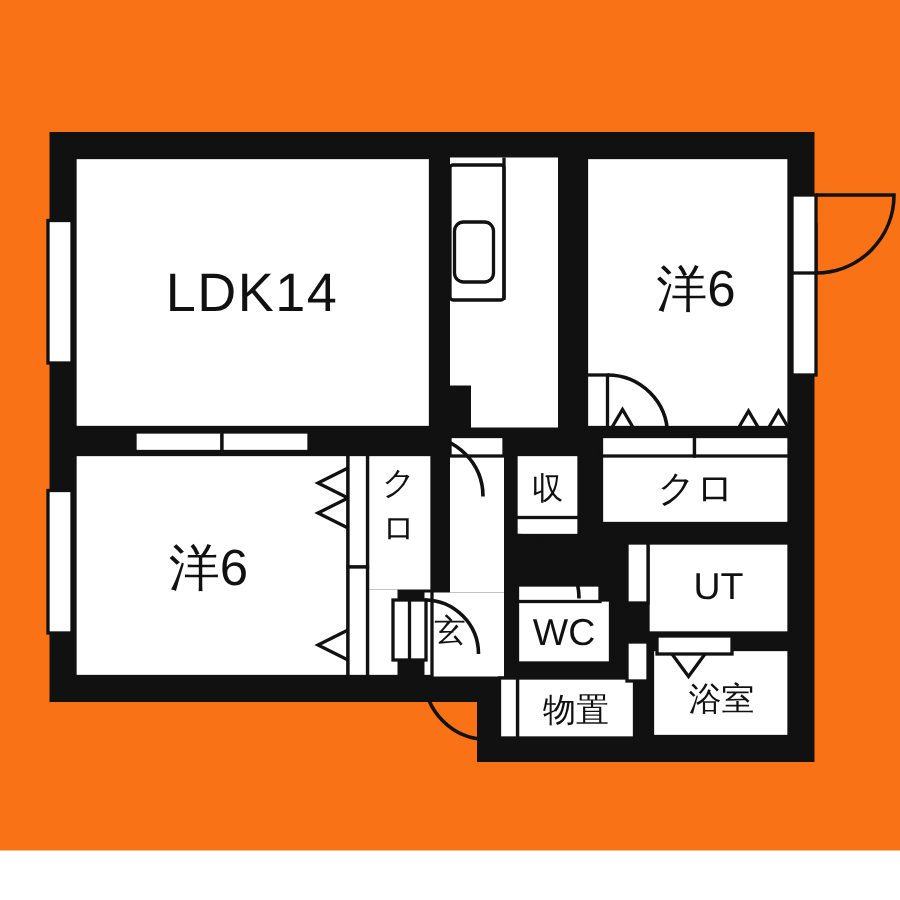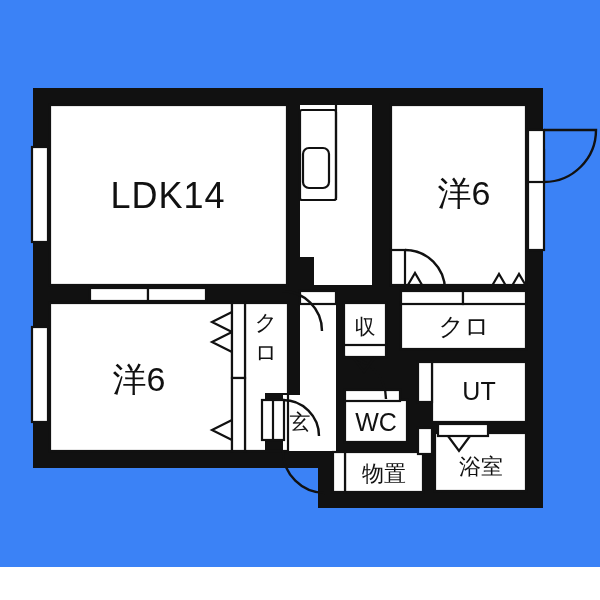--- a/index.html
+++ b/index.html
@@ -11,21 +11,21 @@
   body {
     width: 600px;
     height: 600px;
     overflow: hidden;
     font-family: "Liberation Sans", "DejaVu Sans", sans-serif;
   }
   #plan-root {
     position: relative;
     width: 600px;
     height: 567px;
-    background: #3b82f6;
+    background: #f97316;
   }
   svg#floorplan {
     display: block;
     width: 600px;
     height: 600px;
   }
   .wall       { fill: #111111; }
   .room-fill  { fill: #ffffff; }
   .thin       { fill: none; stroke: #111111; stroke-width: 2.2; }
   .thin-fill  { fill: #ffffff; stroke: #111111; stroke-width: 2.2; }

